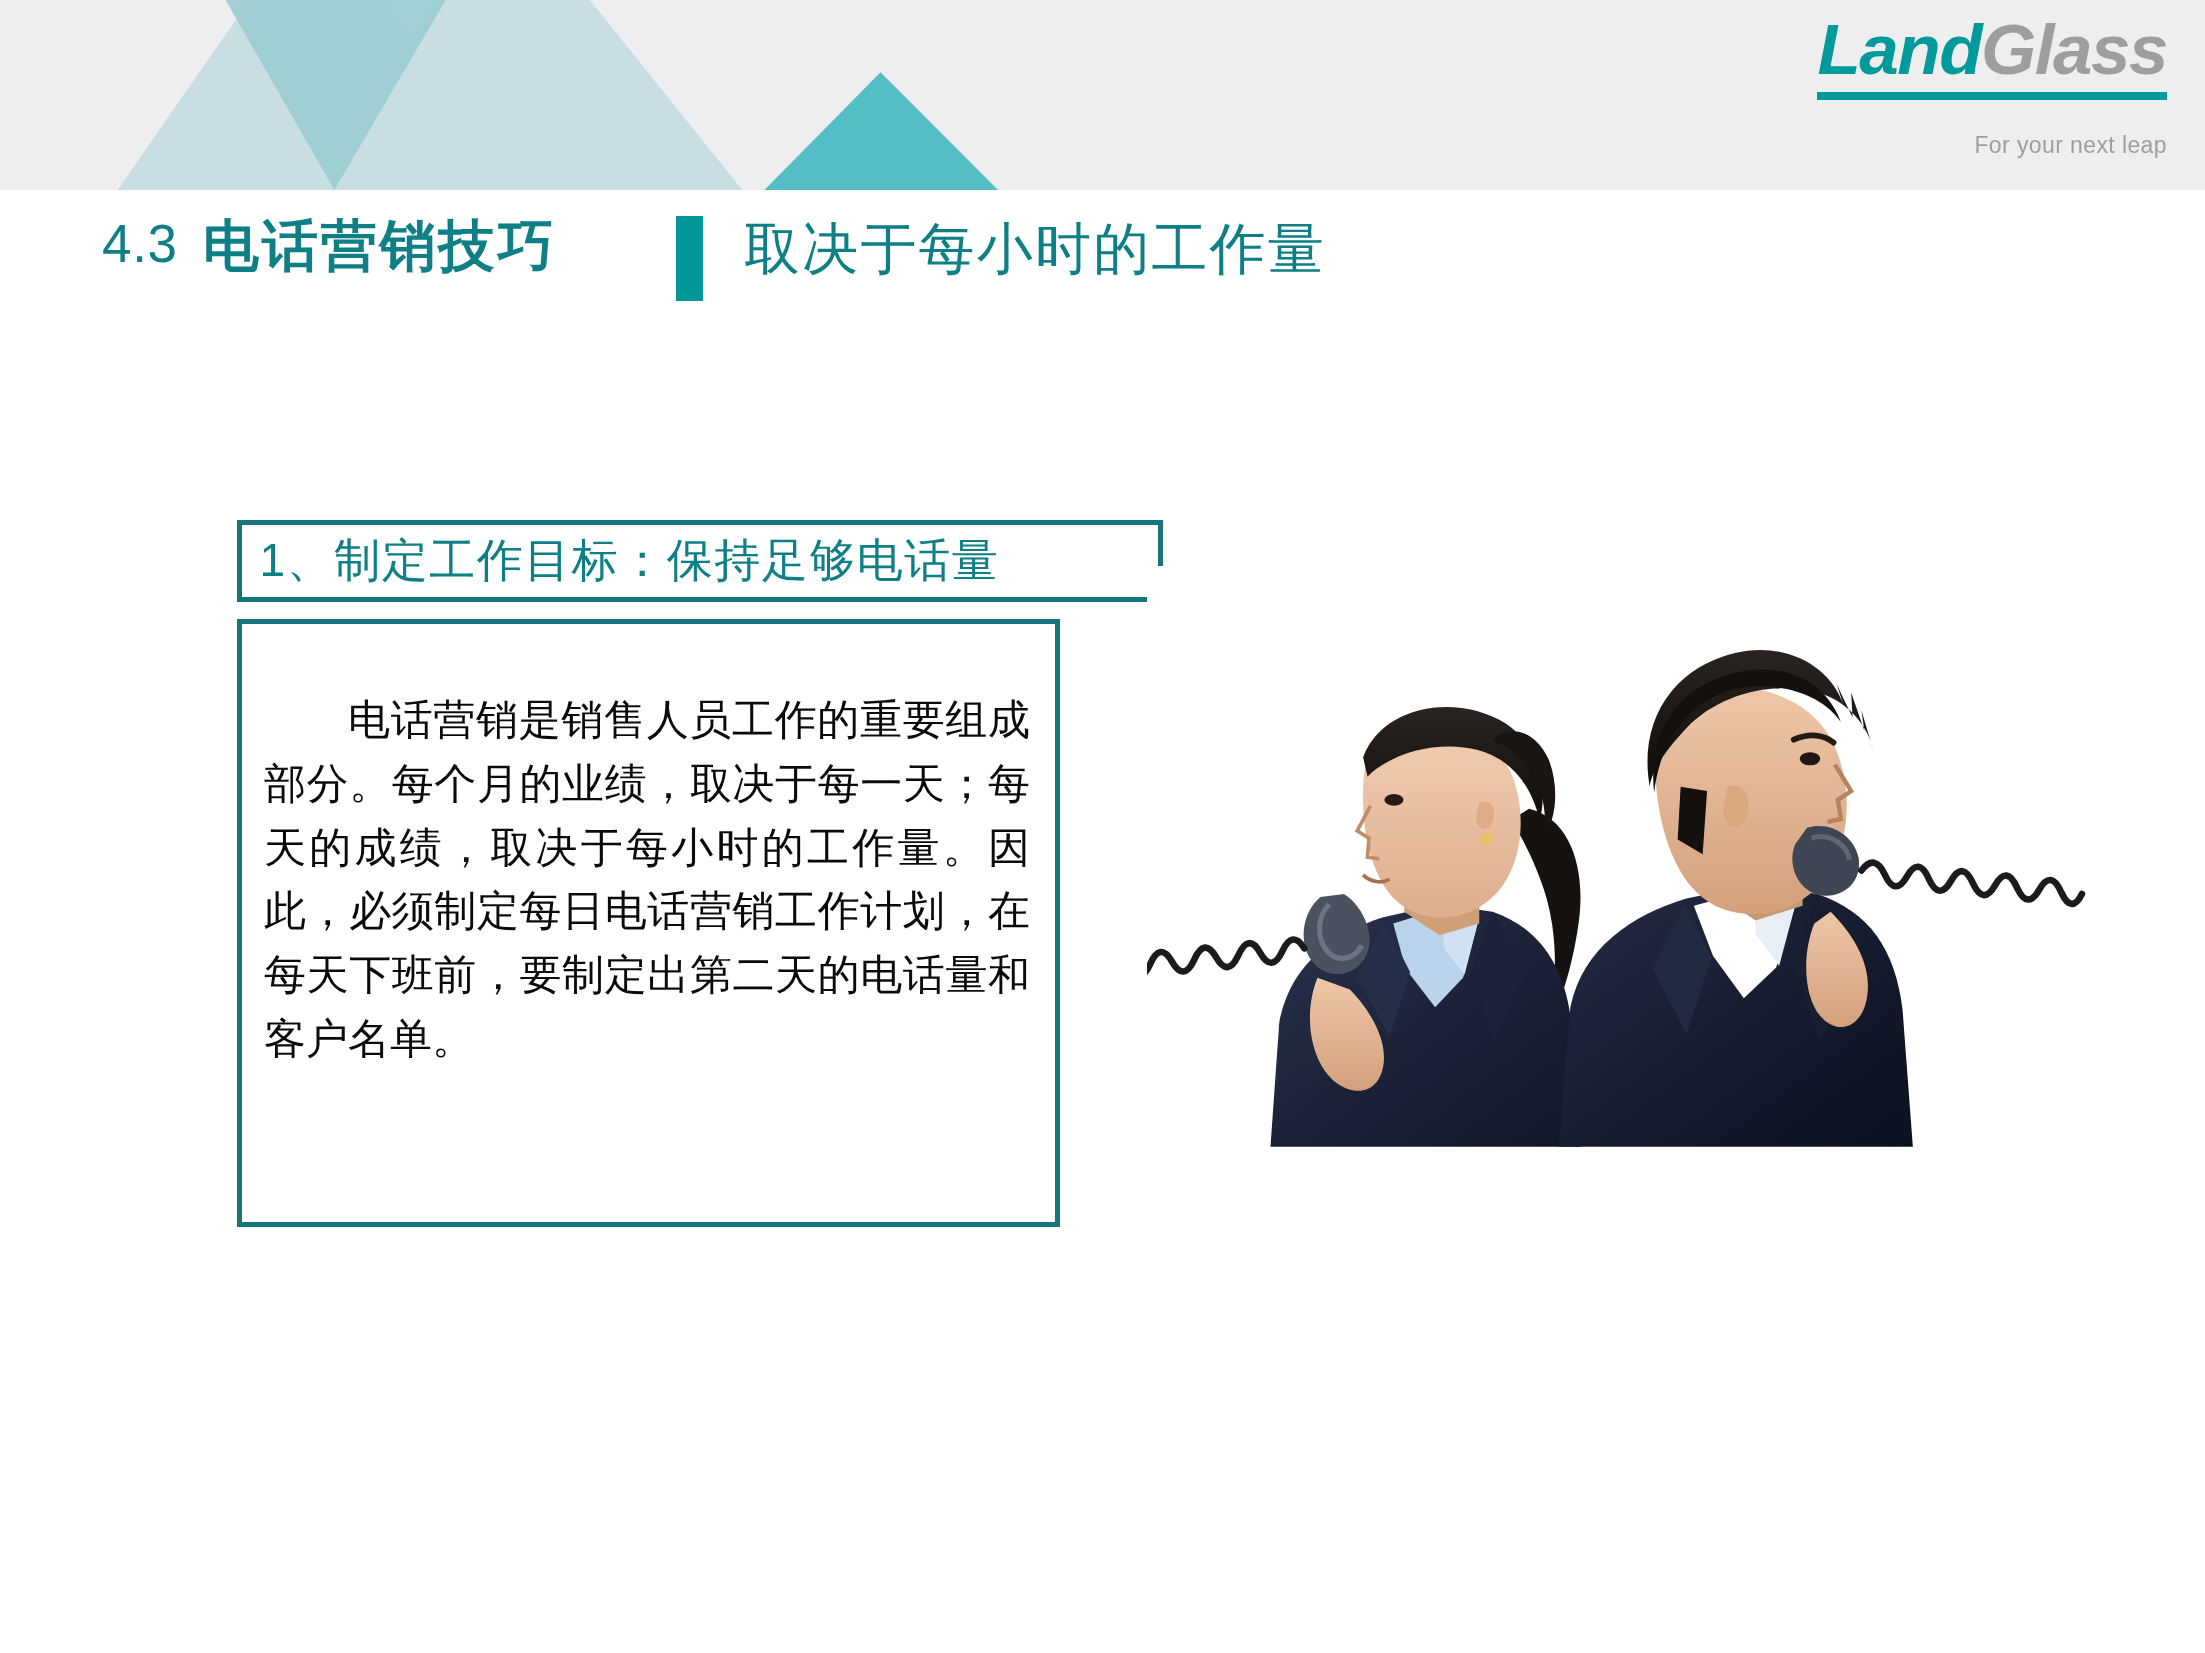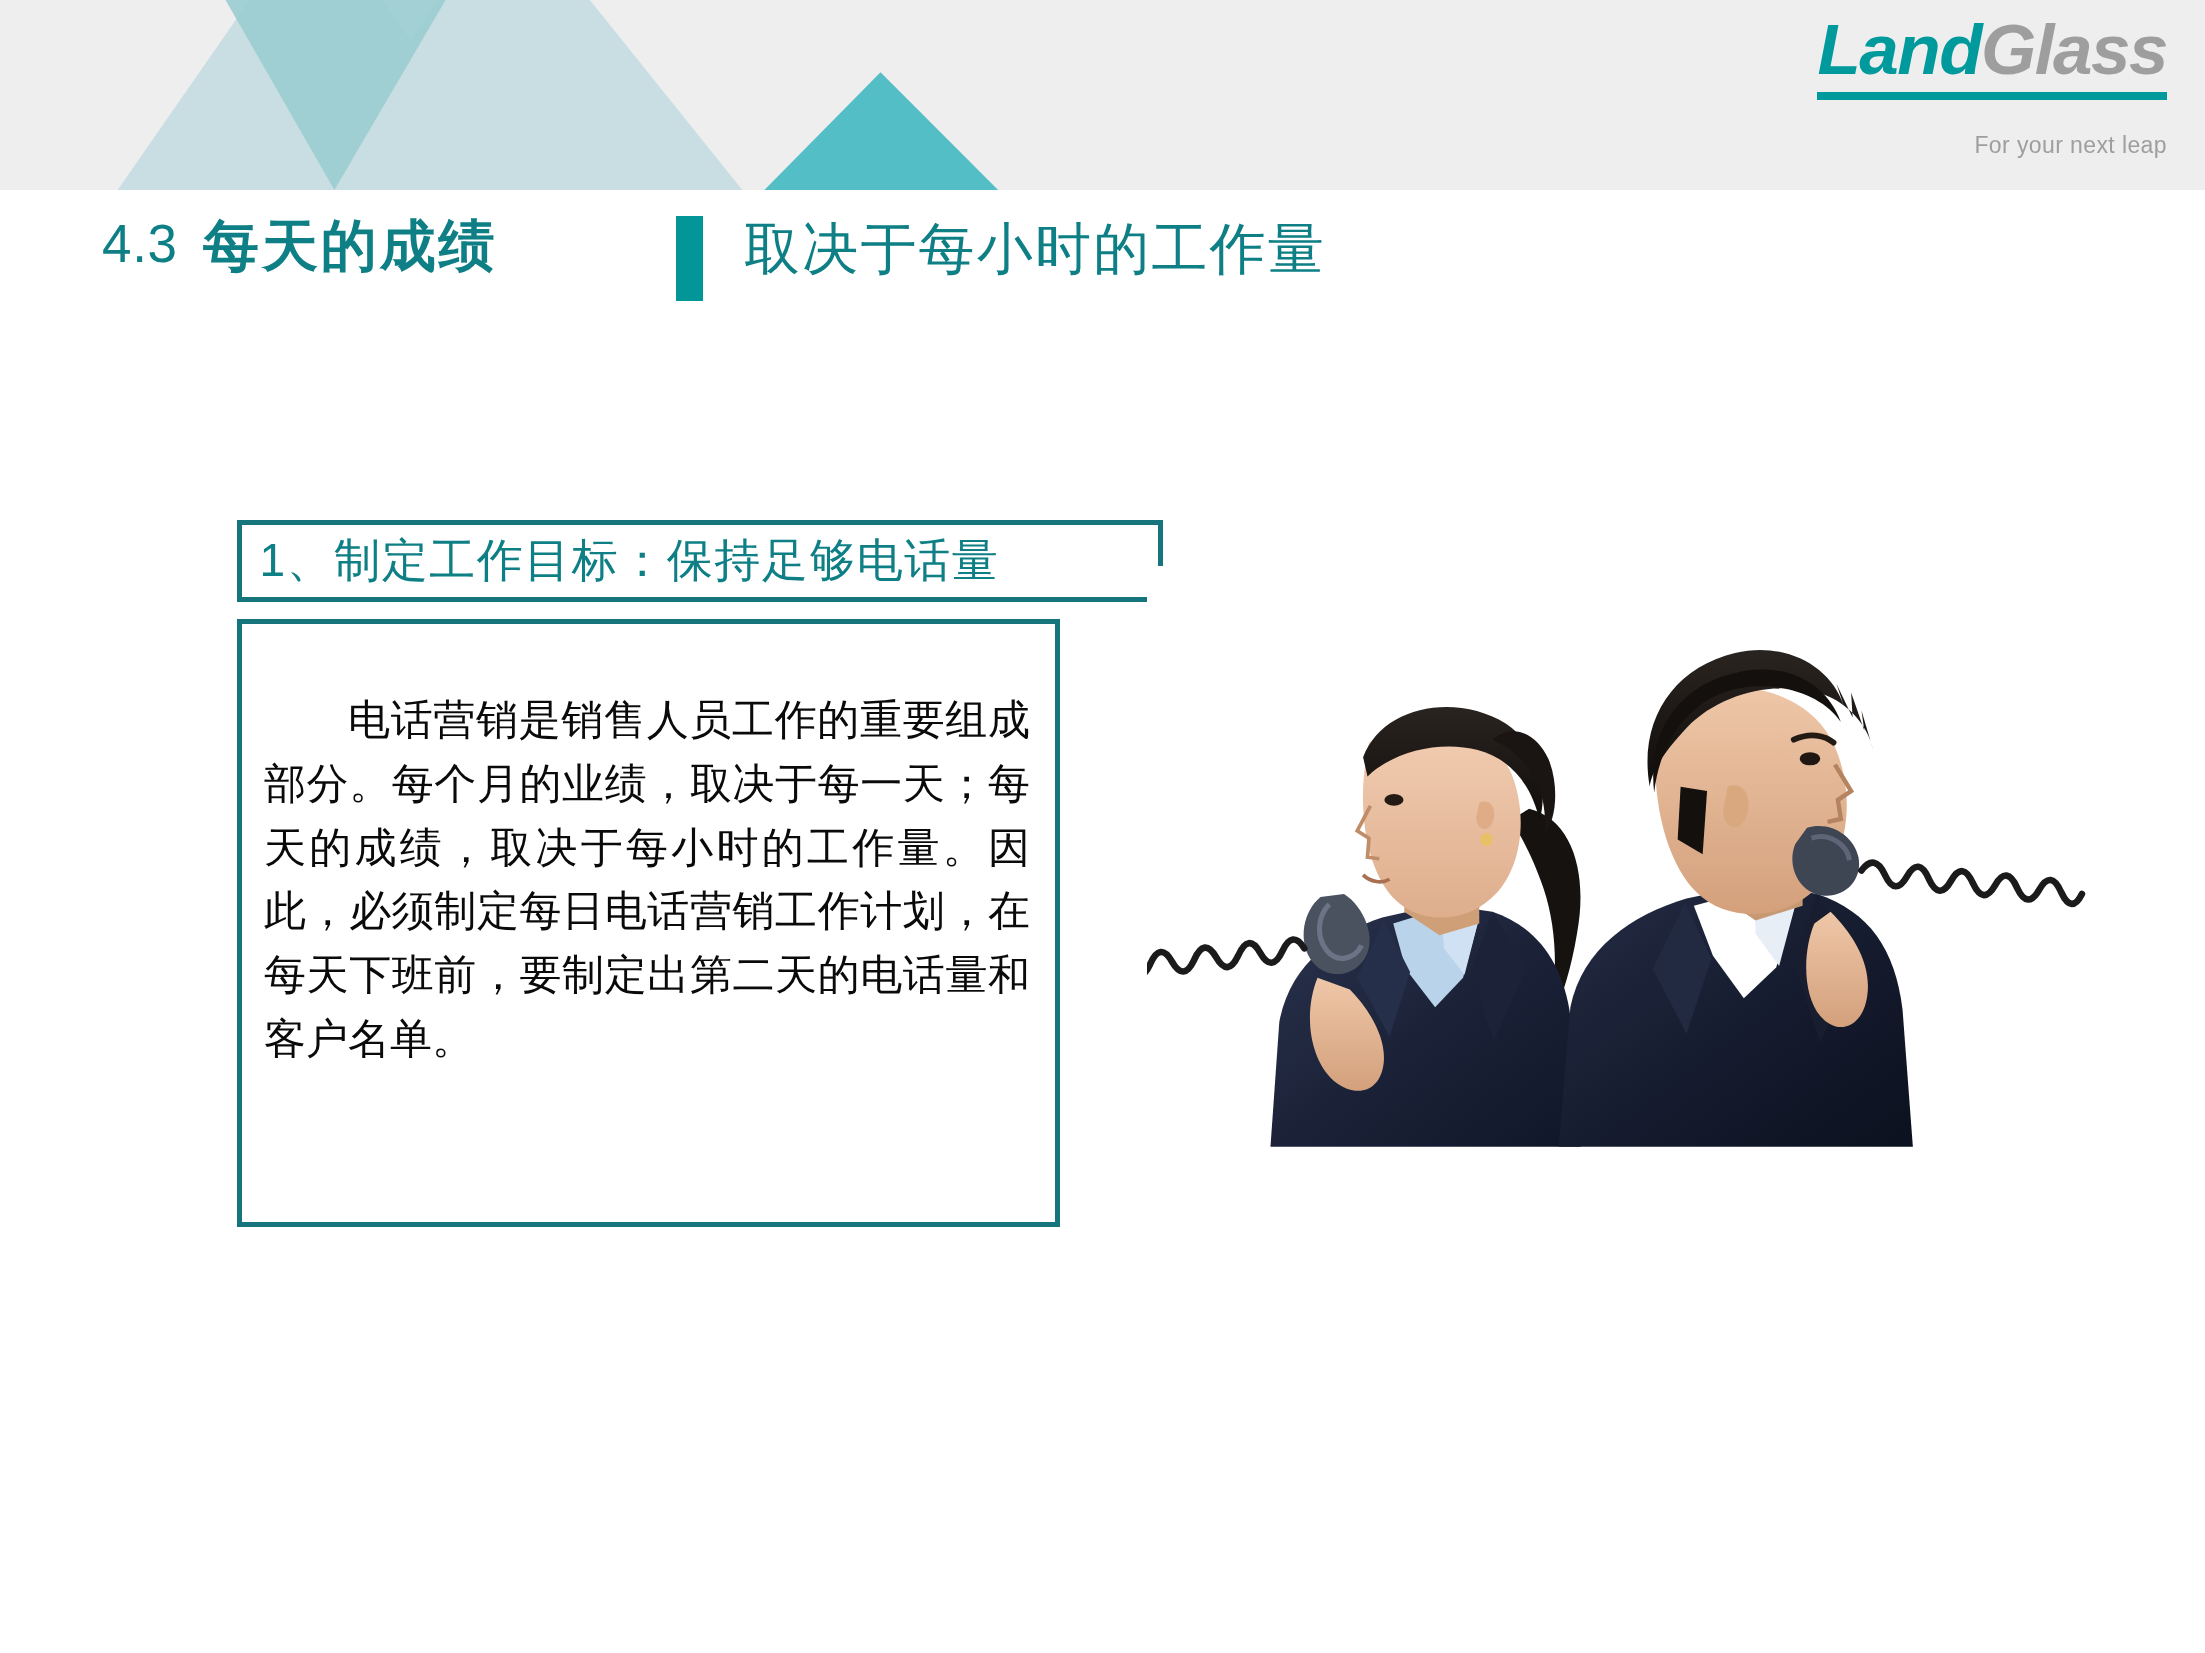--- a/index.html
+++ b/index.html
@@ -182,21 +182,21 @@
     </svg>
 
     <div class="logo-block">
       <div class="logo-wordmark"><span class="logo-land">Land</span><span class="logo-glass">Glass</span></div>
       <div class="logo-tagline">For your next leap</div>
     </div>
   </div>
 
   <div class="title-row">
     <span class="title-number">4.3</span>
-    <span class="title-main">每天的成绩</span>
+    <span class="title-main">电话营销技巧</span>
   </div>
   <div class="title-bar"></div>
   <span class="title-sub">取决于每小时的工作量</span>
 
   <div class="heading-box">
     <span class="heading-text">1、制定工作目标：保持足够电话量</span>
   </div>
 
   <div class="body-box">
     <p class="body-text">电话营销是销售人员工作的重要组成部分。每个月的业绩，取决于每一天；每天的成绩，取决于每小时的工作量。因此，必须制定每日电话营销工作计划，在每天下班前，要制定出第二天的电话量和客户名单。</p>

